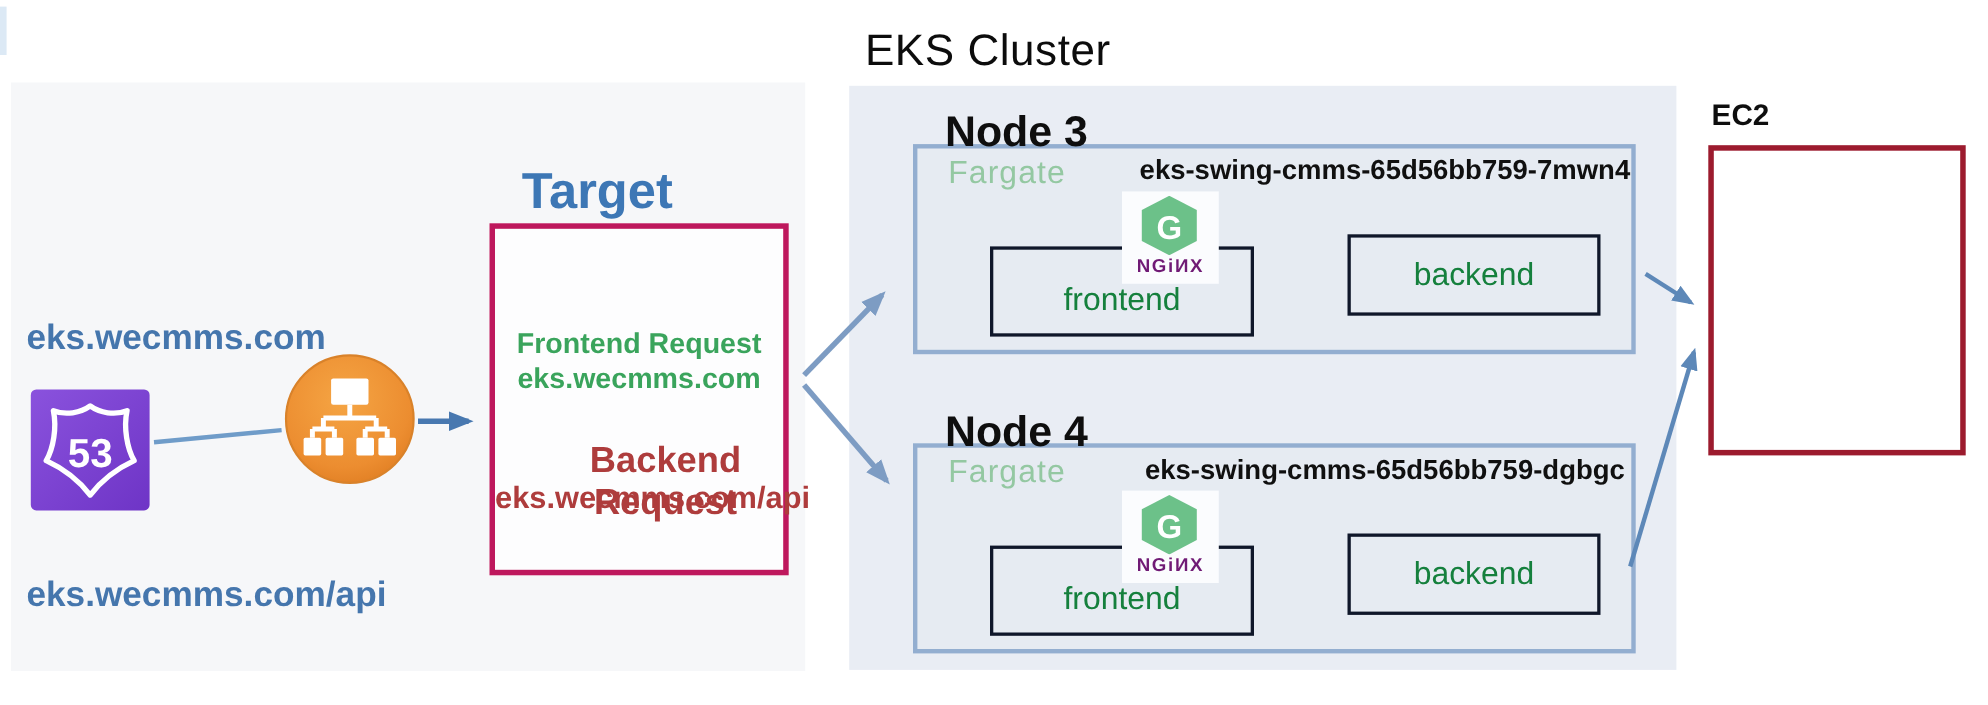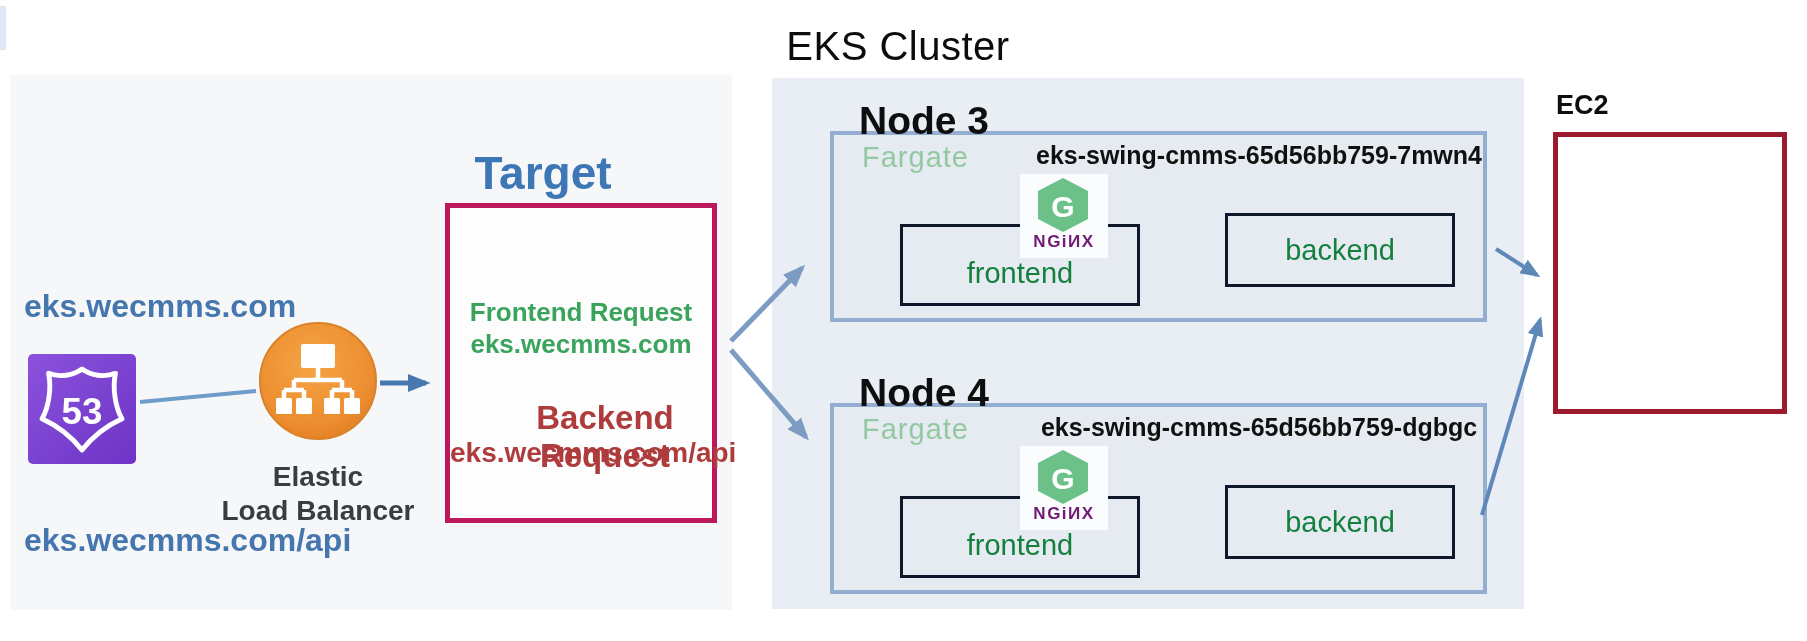--- a/index.html
+++ b/index.html
@@ -85,24 +85,20 @@
       </defs>
       <circle cx="61" cy="61" r="58" fill="url(#elbGrad)" stroke="#d9822a" stroke-width="2"></circle>
       <rect x="44" y="24" width="34" height="24" rx="2" fill="#ffffff"></rect>
       <path d="M61,48 V60 M37,60 H85 M37,60 V70 M85,60 V70 M27,70 H47 M27,70 V78 M47,70 V78 M75,70 H95 M75,70 V78 M95,70 V78" stroke="#ffffff" stroke-width="4.5" fill="none"></path>
       <rect x="19" y="78" width="16" height="16" rx="1.5" fill="#ffffff"></rect>
       <rect x="39" y="78" width="16" height="16" rx="1.5" fill="#ffffff"></rect>
       <rect x="67" y="78" width="16" height="16" rx="1.5" fill="#ffffff"></rect>
       <rect x="87" y="78" width="16" height="16" rx="1.5" fill="#ffffff"></rect>
     </svg>
   </div>
-  <div class="abs elb-label">
-    <div>Elastic</div>
-    <div>Load Balancer</div>
-  </div>
 
   <div class="abs domain-bottom">eks.wecmms.com/api</div>
 
   <div class="abs tg-title">Target Group</div>
   <div class="abs tg-box">
     <div class="line fe-label">Frontend Request</div>
     <div class="line fe-url">eks.wecmms.com</div>
     <div class="line be-label">Backend Request</div>
     <div class="line be-url">eks.wecmms.com/api</div>
   </div>

